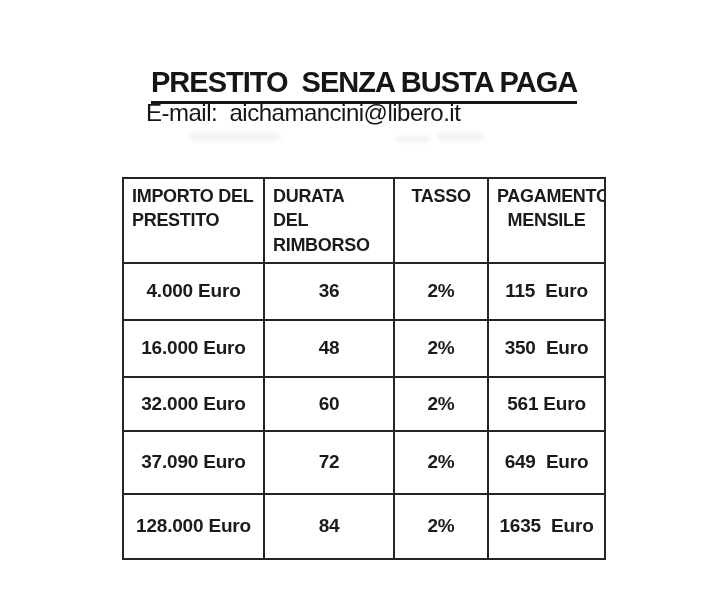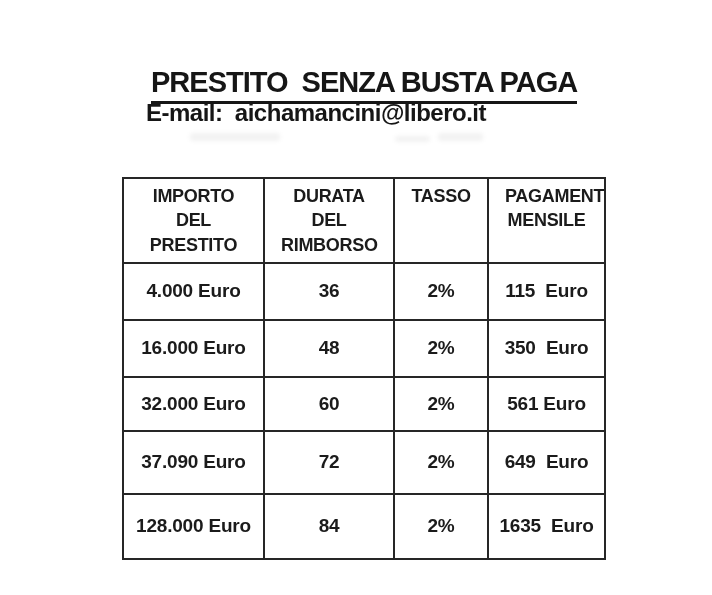--- a/index.html
+++ b/index.html
@@ -28,21 +28,21 @@
     color: #161616;
     border-bottom: 3px solid #161616;
     padding-bottom: 2px;
     display: inline-block;
   }
   .email-line {
     position: absolute;
     left: 146px;
     top: 99px;
     font-size: 24px;
-    font-weight: bold;
+    font-weight: normal;
     letter-spacing: -0.5px;
     white-space: pre;
     color: #161616;
   }
   
   .ghost {
     position: absolute;
     background: rgba(0,0,0,0.05);
     filter: blur(2px);
     border-radius: 3px;
@@ -63,25 +63,24 @@
   table.loan-table td {
     border: 2px solid #262626;
     font-weight: bold;
     color: #1b1b1b;
     overflow: hidden;
   }
   table.loan-table th {
     font-size: 18px;
     line-height: 1.35;
     vertical-align: top;
-    padding: 5px 16px;
+    padding: 5px 8px;
     white-space: pre-wrap;
     letter-spacing: -0.3px;
     height: 71px; 
-    text-align: center;
   }
   th.align-left   { text-align: left; }
   th.align-center { text-align: center; }
   table.loan-table td {
     font-size: 19px;
     text-align: center;
     vertical-align: middle;
     white-space: pre;
     letter-spacing: -0.2px;
     padding: 0 4px;

